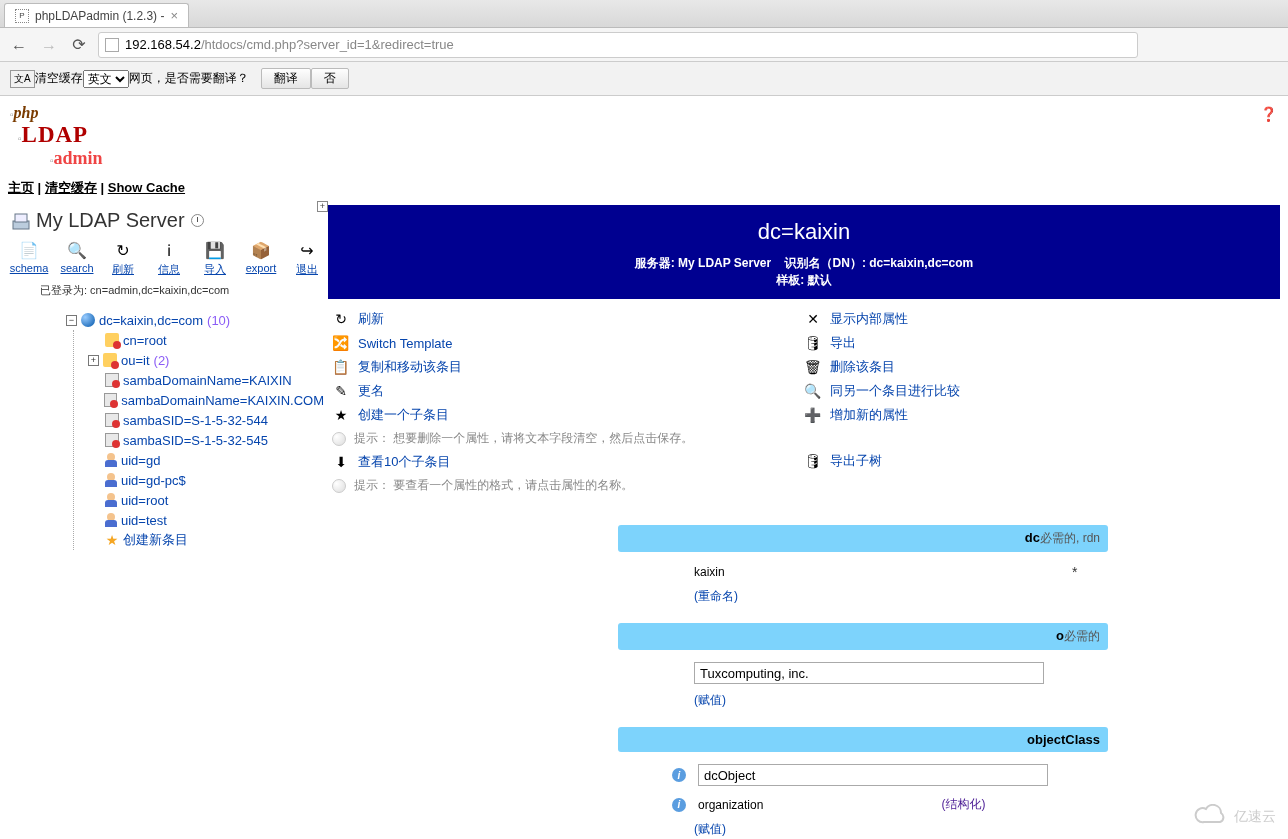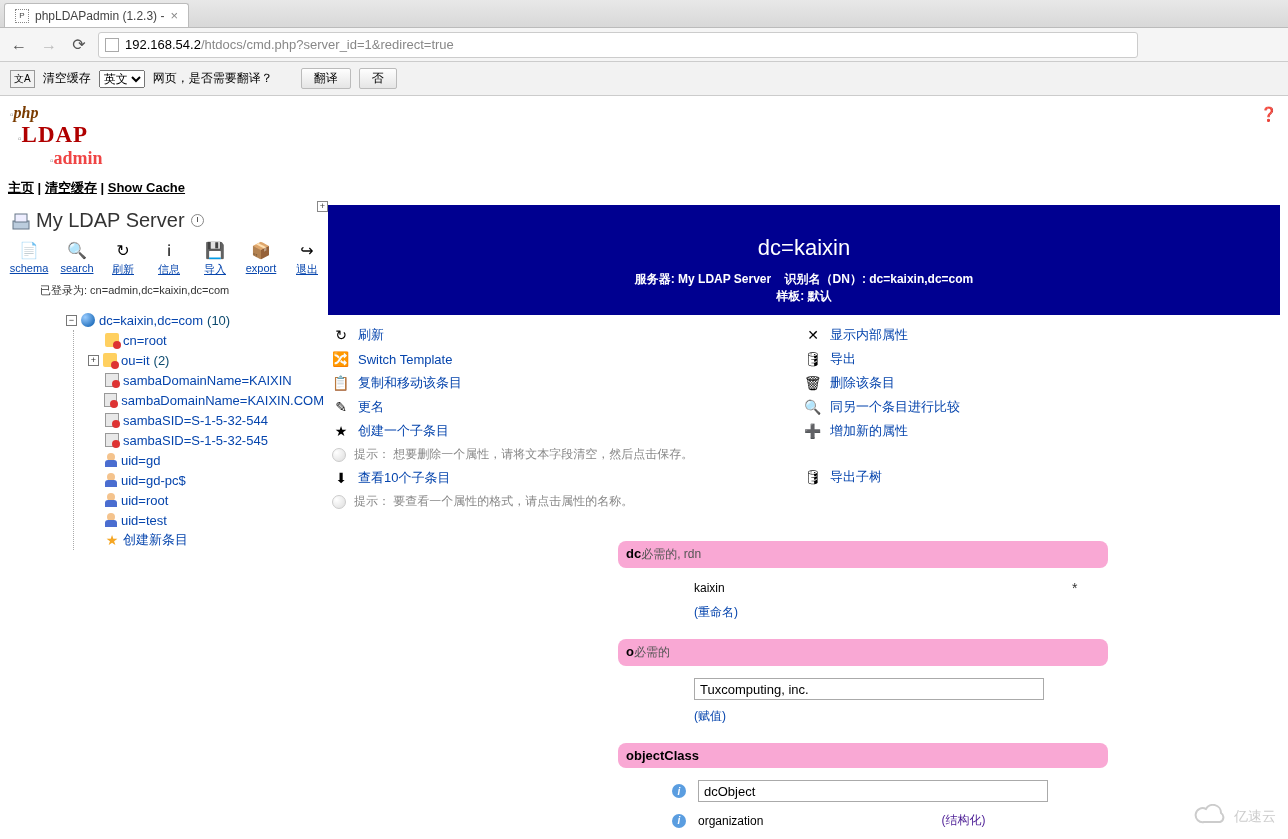--- a/index.html
+++ b/index.html
@@ -9,21 +9,21 @@
 .browser-tab-row { height: 28px; background: linear-gradient(#e8e8e8,#d8d8d8); display:flex; align-items:flex-end; padding-left:4px; border-bottom:1px solid #bbb;}
 .browser-tab { background:#fff; border:1px solid #bbb; border-bottom:none; border-radius:3px 3px 0 0; height:24px; padding:0 10px; display:flex; align-items:center; gap:6px; font-size:12px; color:#444;}
 .browser-tab .favicon { width:14px;height:14px;border:1px dotted #888; font-size:8px; display:flex;align-items:center;justify-content:center;}
 .browser-tab .close { color:#888; font-size:13px;}
 .nav-row { height:34px; display:flex; align-items:center; gap:8px; padding:0 8px; border-bottom:1px solid #ccc; background:#f5f5f5;}
 .nav-btn { width:22px;height:22px; display:flex;align-items:center;justify-content:center; color:#555; font-size:16px;}
 .addr { flex:0 0 1040px; height:26px; border:1px solid #ccc; border-radius:3px; background:#fff; display:flex; align-items:center; padding:0 6px; font-size:13px;}
 .addr .page-icon { width:14px;height:14px;border:1px solid #aaa; margin-right:6px;}
 .addr .url-ip { color:#000; }
 .addr .url-path { color:#888; }
-.translate-bar { height:34px; display:flex; align-items:center; gap:8px; padding:0 10px; background:#f2f2f2; border-bottom:1px solid #ccc;}
+.translate-bar { height:34px; display:flex; align-items:center; gap:0; padding:0 10px; background:#f2f2f2; border-bottom:1px solid #ccc;}
 .translate-bar select { font-size:12px;}
 .tbtn { background:linear-gradient(#fefefe,#e5e5e5); border:1px solid #bbb; border-radius:2px; padding:1px 12px; font-size:12px;}
 
 
 .app { padding: 6px 8px 0 8px; }
 .logo { padding:2px 0 6px 2px;}
 .logo .php { color:#7a3b00; font-weight:bold; font-size:16px; font-family: "Times New Roman", serif; font-style: italic;}
 .logo .ldap { color:#b00000; font-weight:bold; font-size:23px; letter-spacing:1px; font-family: "Times New Roman", serif;}
 .logo .admin { color:#ef4444; font-weight:bold; font-size:18px; font-family: "Times New Roman", serif;}
 .top-links { font-weight:bold; font-size:13px; padding:4px 0 8px 0;}
@@ -42,49 +42,49 @@
 .tb-item .ico { width:20px;height:20px; display:flex;align-items:center;justify-content:center; font-size:16px;}
 .tb-item .lbl { color:#0645ad; font-size:11px; text-decoration:underline;}
 .login-line { font-size:11px; color:#333; padding:6px 6px 8px 30px;}
 
 .tree { padding:4px 0 0 56px; font-size:13px;}
 .tree-node { display:flex; align-items:center; gap:4px; height:20px; white-space:nowrap;}
 .tree-children { padding-left: 14px; border-left: 1px dotted #aaa; margin-left: 7px;}
 .tree-toggle { width:11px;height:11px; border:1px solid #777; background:#fff; font-size:9px; line-height:9px; text-align:center; color:#333;}
 .tree-icon { width:14px;height:14px; display:inline-flex; align-items:center; justify-content:center;}
 .tree a { color:#0645ad; cursor:pointer;}
-.tree .count { color:#0c4a6e;}
+.tree .count { color:#8b5cf6;}
 .globe-icon { width:14px;height:14px; border-radius:50%; background:radial-gradient(circle at 30% 30%,#9cf,#05a);}
 .grp-icon { width:14px;height:14px; background:#ffd060; border-radius:2px; position:relative;}
 .grp-icon::after { content:""; position:absolute; right:-2px; bottom:-2px; width:8px;height:8px;border-radius:50%; background:#d33;}
 .host-icon { width:14px;height:14px; background:#e8e8e8; border:1px solid #999; position:relative;}
 .host-icon::after { content:""; position:absolute; right:-2px; bottom:-2px; width:8px;height:8px;border-radius:50%; background:#d33;}
 .user-icon { width:12px;height:14px; position:relative;}
 .user-icon::before { content:""; position:absolute; top:0;left:2px;width:8px;height:8px;border-radius:50%;background:#f4c38d;}
 .user-icon::after { content:""; position:absolute; bottom:0;left:0;width:12px;height:7px;border-radius:3px 3px 0 0;background:#4a6dd0;}
 .star-icon { color:#f5a623; font-size:14px;}
 
 .right { flex:1; }
-.banner { background:#000090; color:#fff; text-align:center; padding:30px 8px 10px 8px;}
+.banner { background:#000090; color:#fff; text-align:center; padding:14px 8px 10px 8px;}
 .banner h1 { margin:0; font-size:22px; font-weight:normal; font-family:"Trebuchet MS","Microsoft YaHei",sans-serif;}
 .banner .sub { margin-top:10px; font-size:12px; font-weight:bold;}
 .banner .sub b { color:#fff;}
 
 .actions-wrap { padding:8px 4px;}
 .actions { display:flex;}
 .actions-col { flex:1;}
 .act { display:flex; align-items:center; gap:8px; padding:3px 0;}
 .act .ai { width:18px;height:18px; display:flex;align-items:center;justify-content:center; font-size:14px;}
 .act a { color:#0645ad; cursor:pointer; font-size:13px;}
 .hint { display:flex; align-items:center; gap:8px; padding:3px 0; color:#888; font-size:12px;}
 .bulb { width:14px;height:14px; border-radius:50%; border:1px solid #ccc; background:radial-gradient(circle at 30% 30%,#fff,#ddd);}
 
 .attrs { padding: 20px 0 0 0;}
 .attr-block { width:490px; margin-left:290px; margin-bottom:8px;}
-.attr-hdr { background:#f9a8d4; display:flex; justify-content:flex-start; padding:5px 8px; border-radius:8px;}
+.attr-hdr { background:#7dd3fc; display:flex; justify-content:flex-end; padding:5px 8px; border-radius:3px;}
 .attr-hdr .nm { font-weight:bold; font-size:13px;}
 .attr-hdr .meta { color:#555; font-size:12px;}
 .attr-body { padding:10px 0 4px 76px;}
 .attr-row { display:flex; align-items:center; gap:8px; padding:2px 0;}
 .val-input { width:350px; height:22px; border:1px solid #aaa; padding:0 5px; font-size:13px;}
 .star { color:#333; font-size:14px; margin-left:20px;}
 .sublink { padding:6px 0 6px 0;}
 .sublink a { color:#0645ad; font-size:12px; cursor:pointer;}
 .info-i { width:14px;height:14px;border-radius:50%;background:#5a9de0;color:#fff;font-size:10px;display:inline-flex;align-items:center;justify-content:center;font-style:italic;font-weight:bold; margin-left:-22px; margin-right:4px;}
 .oc-side { color:#4c1d95; font-size:12px; margin-left: 170px; }

